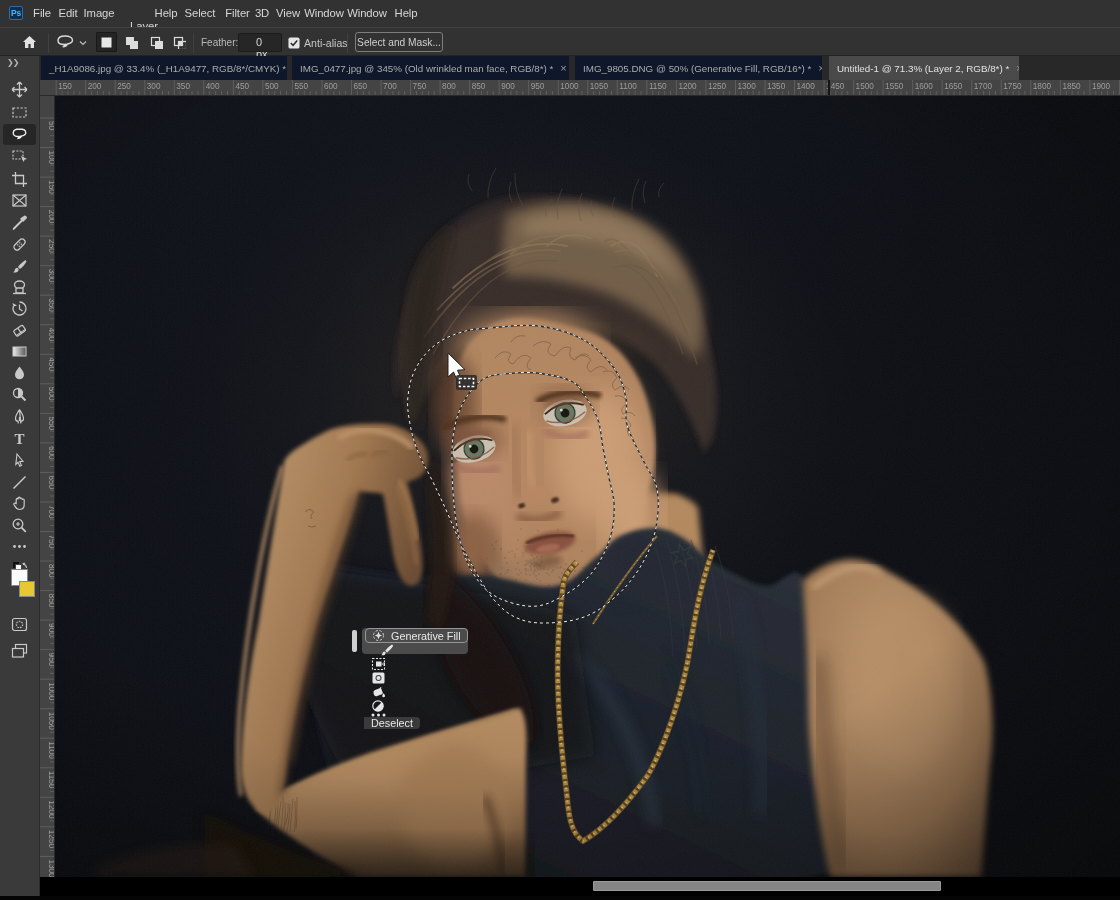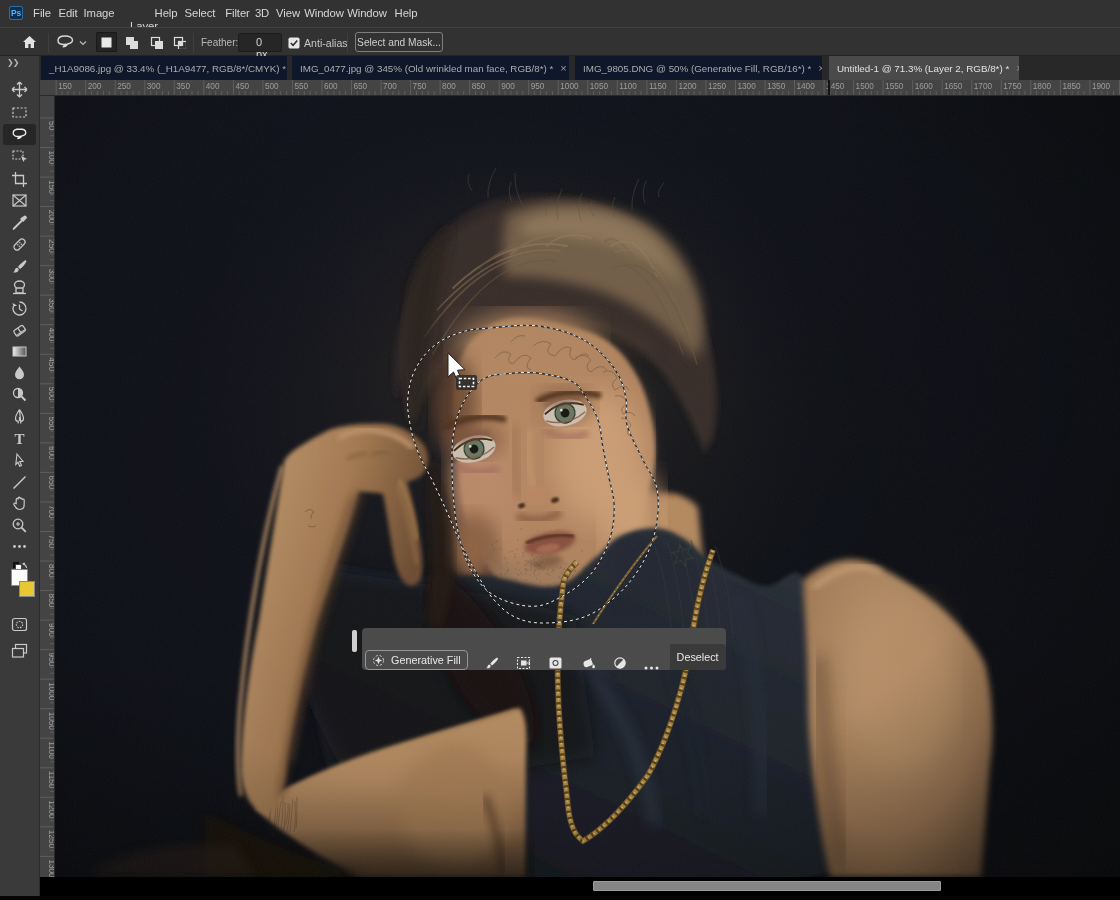--- a/index.html
+++ b/index.html
@@ -52,22 +52,22 @@
 
   
   #statusbar { left:40px; top:877px; width:1080px; height:19px; background:#4b4844;
     color:#cfcfcf; font-size:11.5px; }
   #sbthumb { position:absolute; left:593px; top:881px; width:348px; height:10px;
     background:#858585; border:1px solid #9b9b9b; border-radius:1px; }
   #blackstrip { left:0; top:896px; width:1120px; height:4px; background:#050505; }
 
   
   #gfgrip { left:352px; top:630px; width:5px; height:22px; background:#cfcfcf; border-radius:2px; }
-  #gfbar { left:362px; top:628px; height:42px; background:#4b4b4b; border-radius:4px;
-    display:flex; align-items:flex-end; color:#e8e8e8; font-size:10.8px; }
+  #gfbar { left:362px; top:628px; height:26px; background:#4b4b4b; border-radius:4px;
+    display:flex; align-items:flex-start; color:#e8e8e8; font-size:10.8px;flex-direction:column; }
   #gfchip { border:1px solid #969696; border-radius:4px; height:20px; display:flex;
     align-items:center; padding:0 6px; margin-left:3px; }
   .gficon { width:32px; display:flex; align-items:center; justify-content:center; }
   #gfdesel { background:#3a3a3a; height:26px; display:flex; align-items:center;
     padding:0 7px; border-radius:0 4px 4px 0; margin-left:2px; font-size:10.8px; }
 </style>
 </head>
 <body>
 <div id="app">
 

